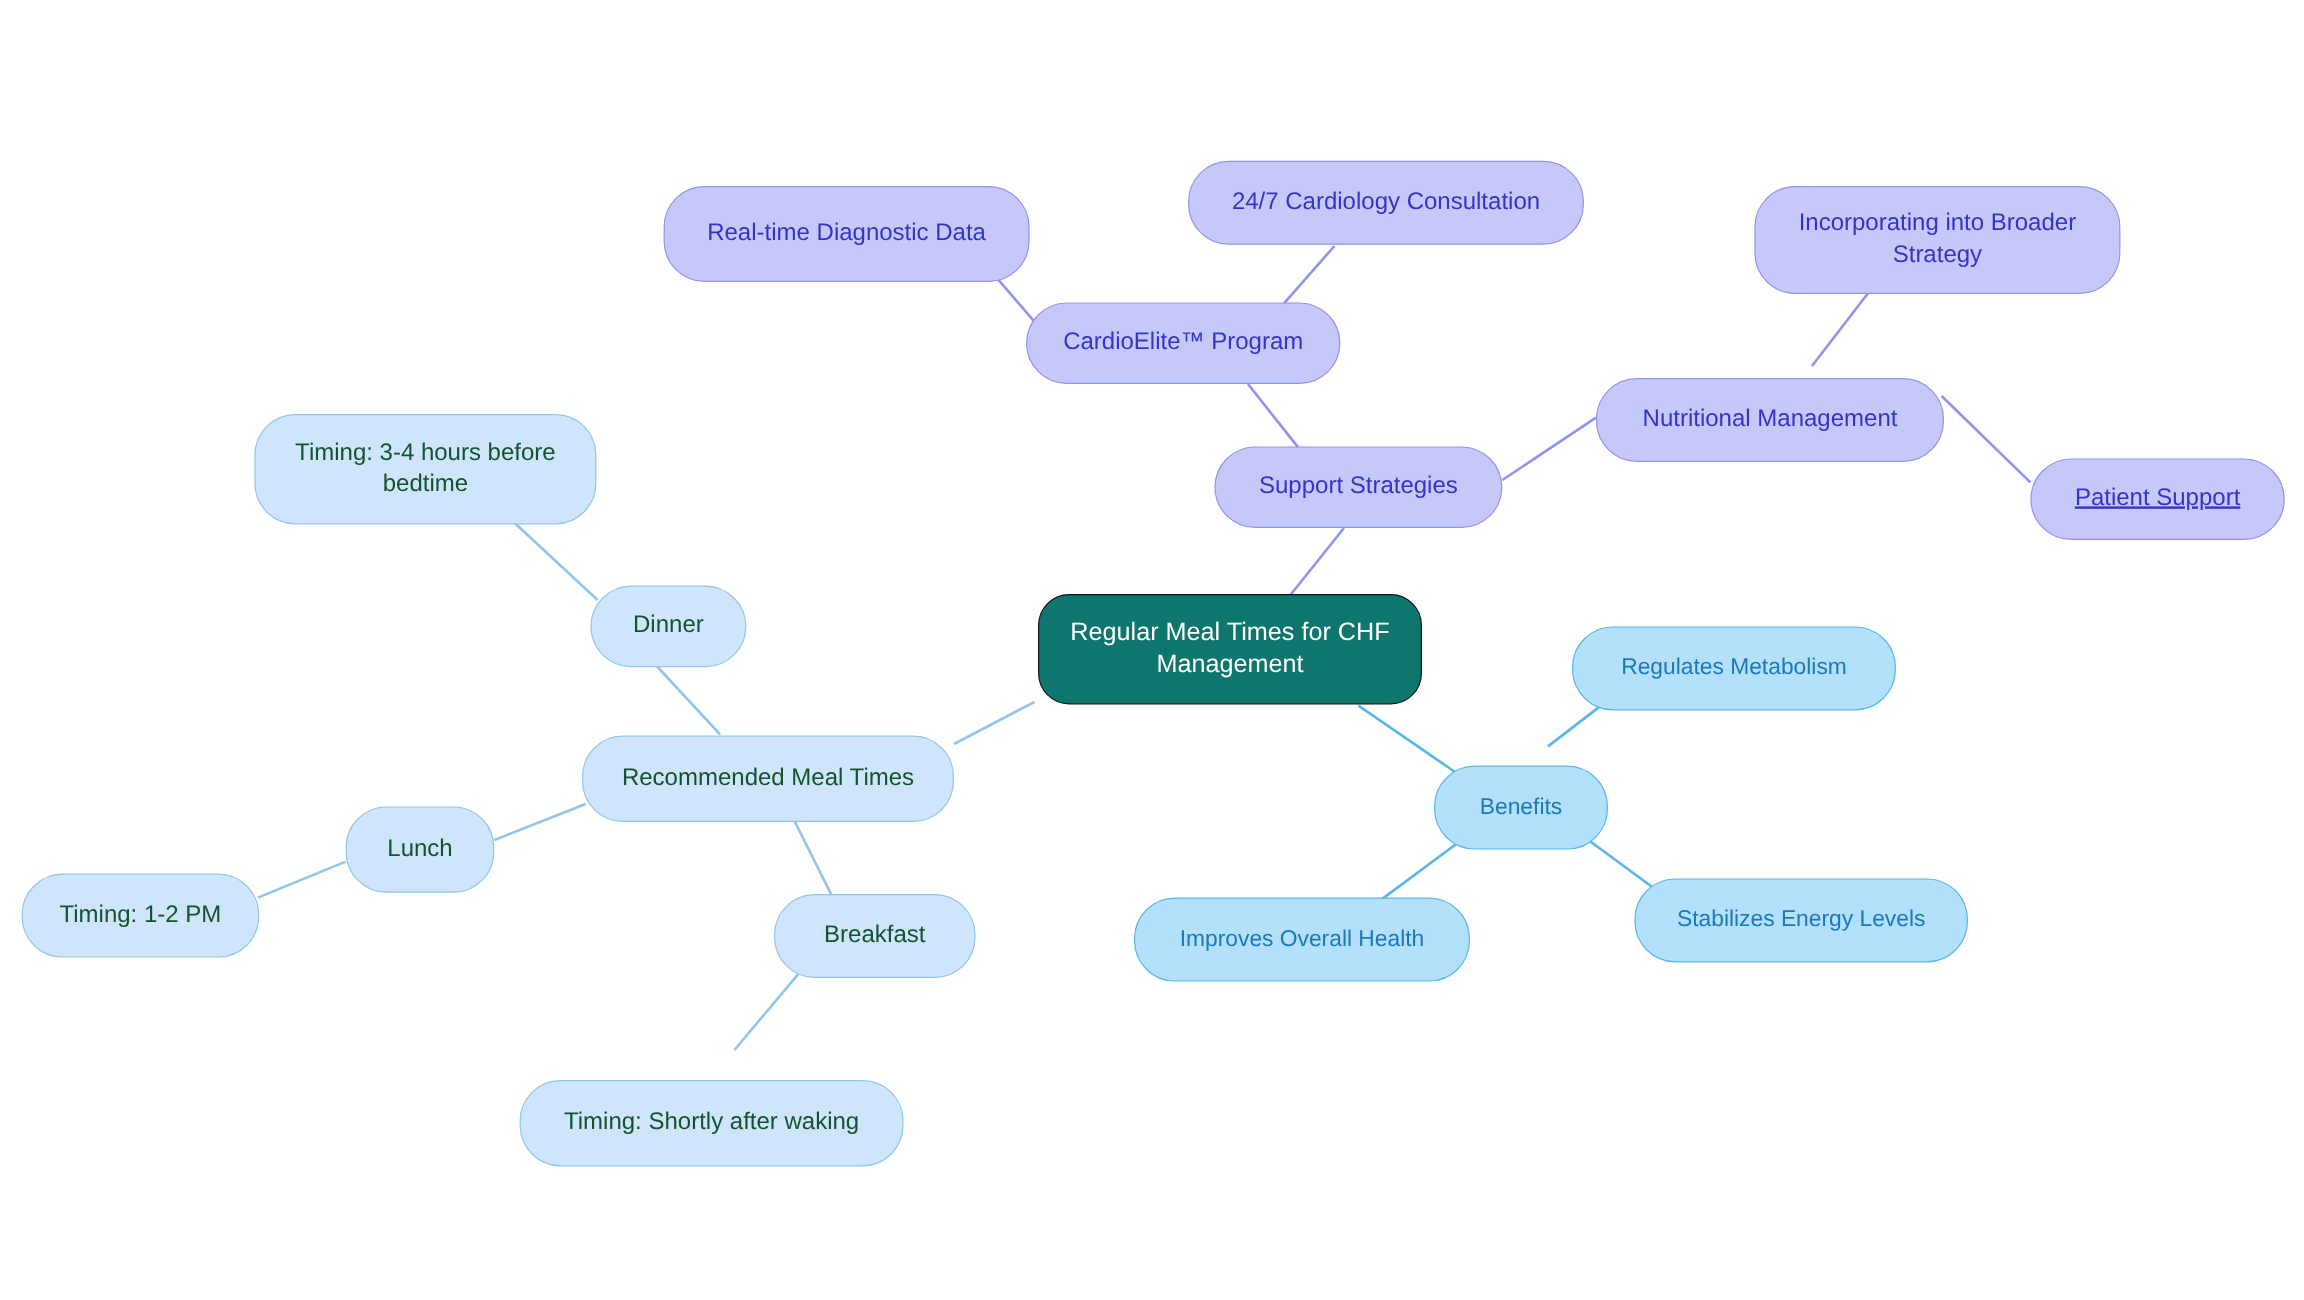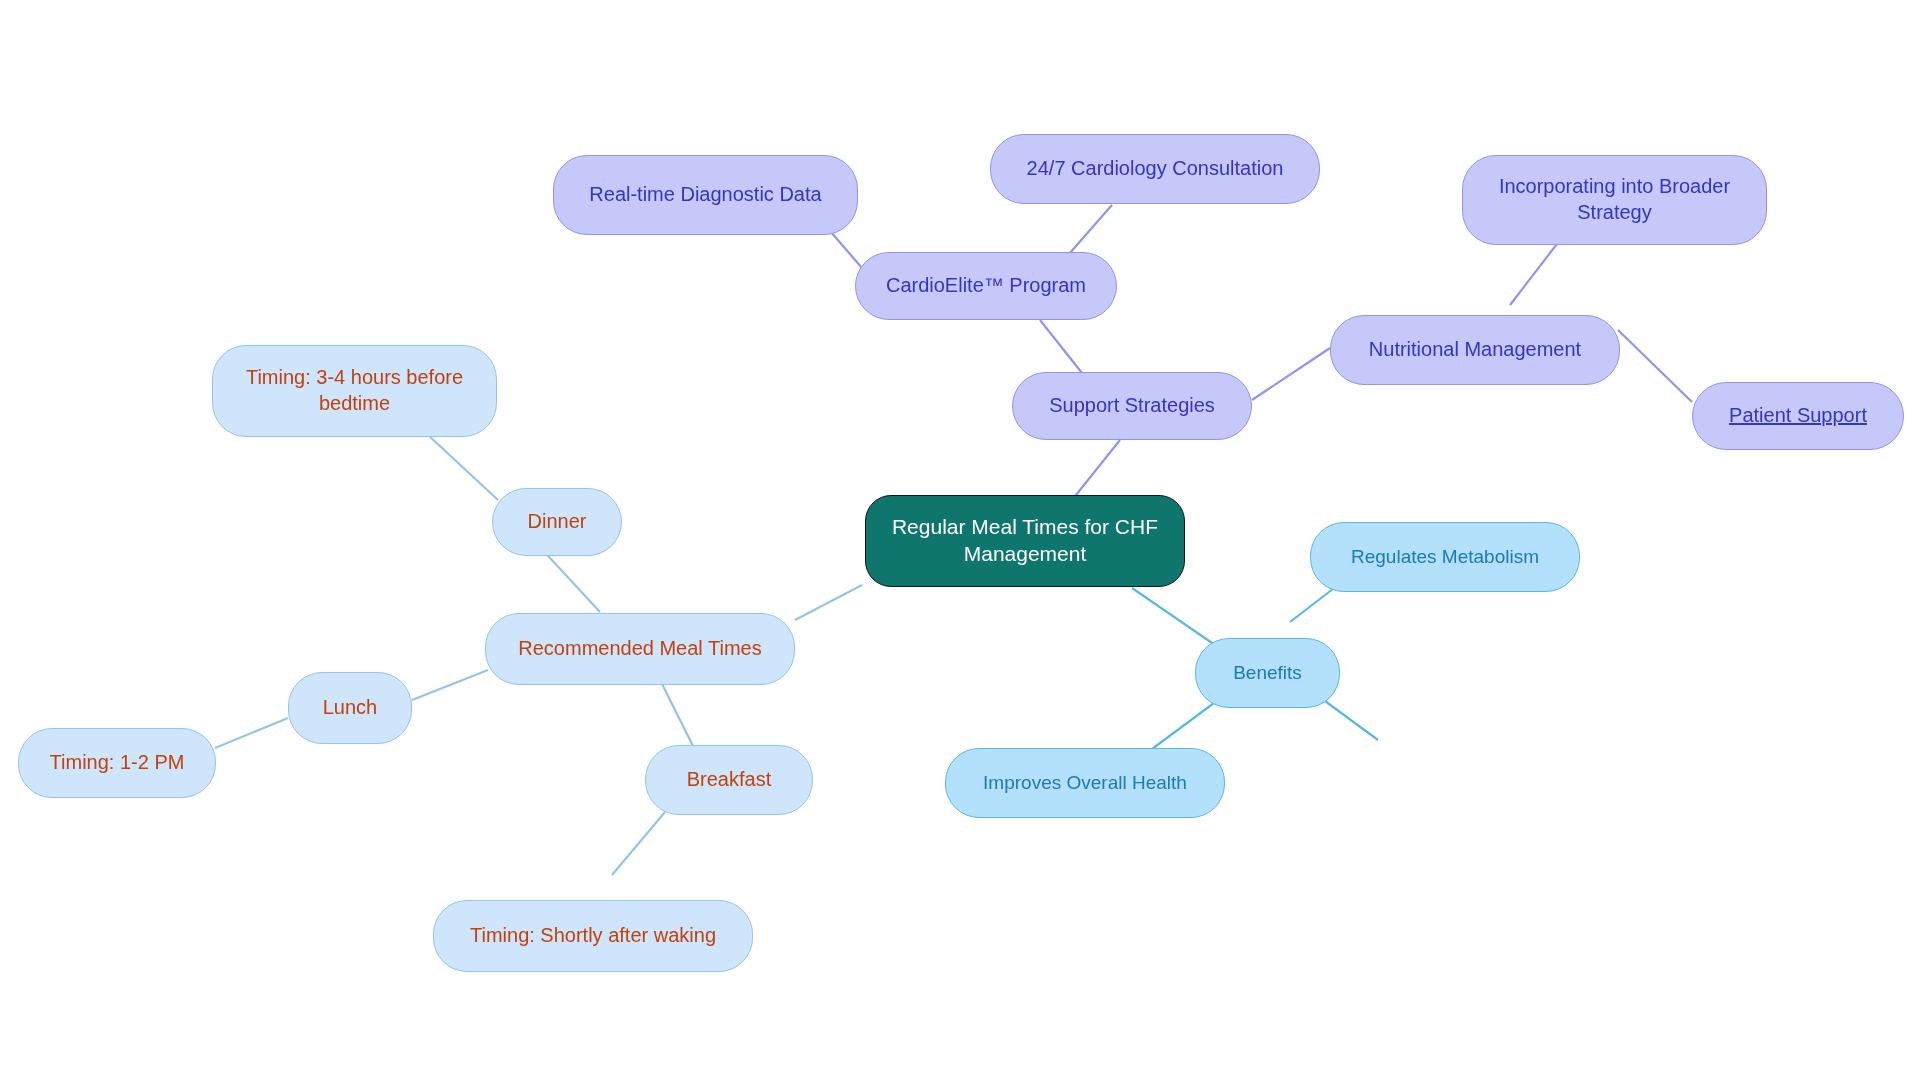--- a/index.html
+++ b/index.html
@@ -46,21 +46,21 @@
   }
   .node-purple {
     background: #c6c8fa;
     border-color: #9094ee;
     color: #3434c6;
     font-size: 20px;
   }
   .node-lightblue {
     background: #cfe5fb;
     border-color: #93c5ea;
-    color: #c2410c;
+    color: #14532d;
     font-size: 20px;
   }
   .node-skyblue {
     background: #b3e0fa;
     border-color: #5ab7ea;
     color: #1d79b7;
     font-size: 19px;
   }
 </style>
 </head>
@@ -150,18 +150,21 @@
   </div>
 
   <div class="node node-skyblue" style="left:1195px; top:638px; width:145px; height:70px;">
     <span>Benefits</span>
   </div>
 
   <div class="node node-skyblue" style="left:1310px; top:522px; width:270px; height:70px;">
     <span>Regulates Metabolism</span>
   </div>
 
+  <div class="node node-skyblue" style="left:1362px; top:732px; width:278px; height:70px;">
+    <span>Stabilizes Energy Levels</span>
+  </div>
 
   <div class="node node-skyblue" style="left:945px; top:748px; width:280px; height:70px;">
     <span>Improves Overall Health</span>
   </div>
 
 </div>
 
 </body></html>

